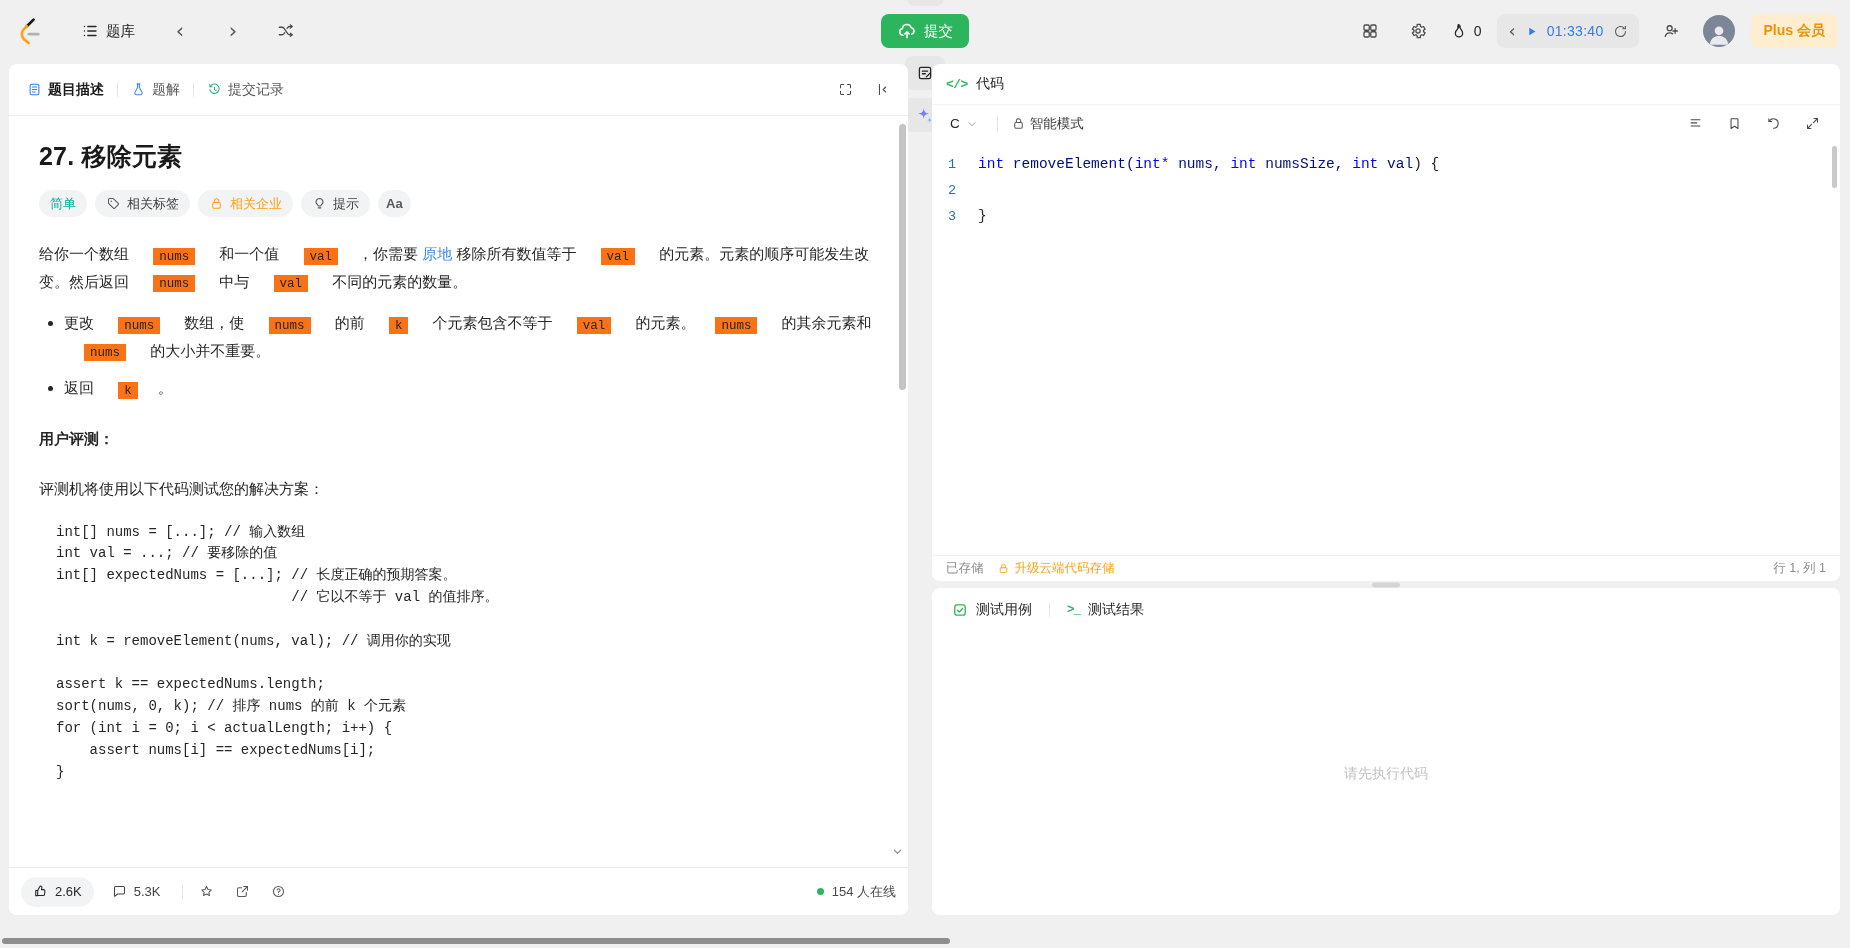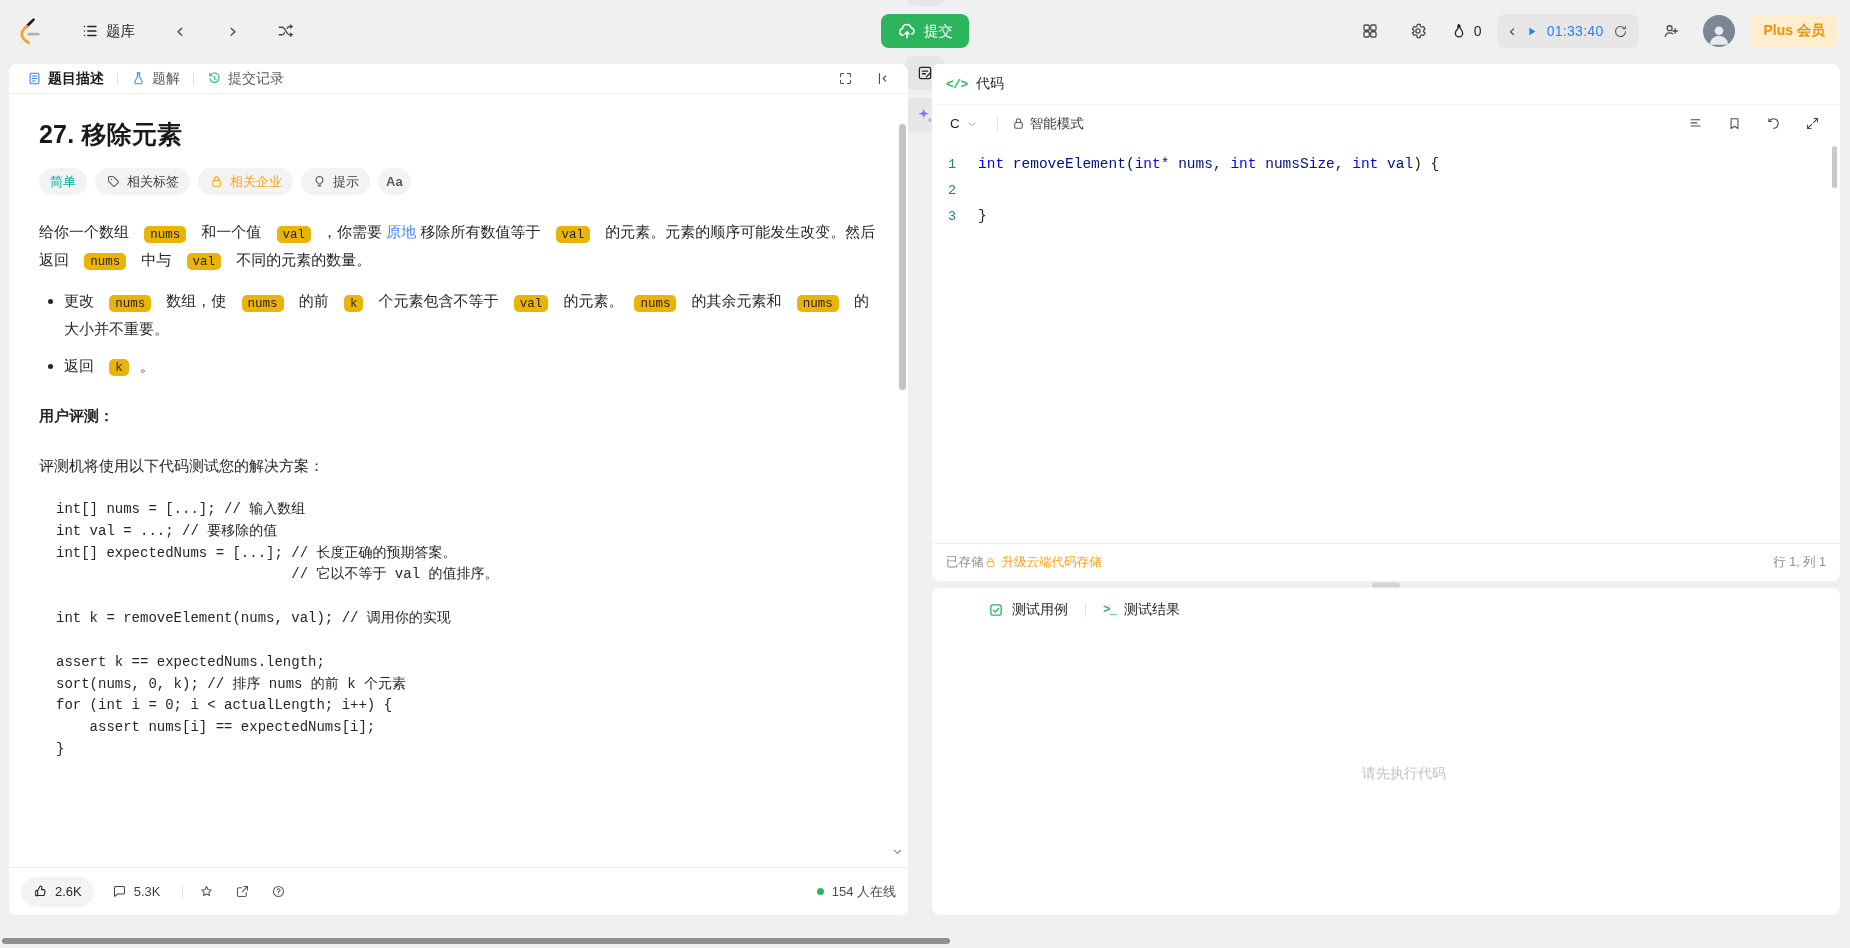--- a/index.html
+++ b/index.html
@@ -33,41 +33,41 @@
 
   
   .workspace{position:absolute;top:64px;left:9px;right:10px;bottom:33px;display:flex;}
   .panel{background:#fff;border-radius:8px;overflow:hidden;}
   .left-panel{width:899px;flex:none;position:relative;}
   .col-resizer{width:24px;flex:none;cursor:col-resize;}
   .right-col{flex:1;display:flex;flex-direction:column;min-width:0;}
   .editor-panel{height:517px;flex:none;display:flex;flex-direction:column;position:relative;}
   .row-resizer{height:7px;position:relative;cursor:row-resize;}
   .row-resizer .handle{position:absolute;left:50%;top:50%;transform:translate(-50%,-50%);width:28px;height:5px;border-radius:3px;background:#d4d4d4;}
-  .test-panel{flex:1;display:flex;flex-direction:column;padding-left:36px;}
+  .test-panel{flex:1;display:flex;flex-direction:column;}
 
   
-  .panel-tabs{height:30px;display:flex;align-items:center;padding:0 10px;gap:2px;border-bottom:1px solid #efefef;}
+  .panel-tabs{height:52px;display:flex;align-items:center;padding:0 10px;gap:2px;border-bottom:1px solid #efefef;}
   .ptab{display:flex;align-items:center;gap:6px;padding:5px 8px;font-size:14px;color:#595959;cursor:pointer;border-radius:6px;background:none;border:none;font-family:inherit;}
   .ptab.active{color:#1a1a1a;font-weight:600;}
   .vsep{width:1px;height:14px;background:#e3e3e3;margin:0 3px;flex:none;}
   .panel-head-actions{margin-left:auto;display:flex;gap:16px;color:#595959;align-items:center;padding-right:4px;}
   .panel-head-actions .tb-icon-btn{width:22px;height:22px;}
   .panel-body{padding:12px 30px 0;height:calc(100% - 90px);overflow:hidden;position:relative;}
   .q-title{font-size:25px;font-weight:700;color:#1a1a1a;margin-top:12px;letter-spacing:.2px;}
   .badge-row{display:flex;gap:8px;margin-top:17px;align-items:center;}
   .badge{height:27px;display:flex;align-items:center;gap:6px;padding:0 11px;border-radius:14px;background:#f2f3f4;font-size:13px;color:#3c3c3c;cursor:pointer;border:none;font-family:inherit;}
   .badge.easy{color:#00af9b;}
   .badge.companies{color:#ffa116;}
   .badge.round{padding:0 8px;color:#595959;font-weight:600;}
   .desc p{margin-top:23px;font-size:15px;line-height:1.8;color:#262626;}
   .desc ul{margin:14px 0 0 25px;}
   .desc li{font-size:15px;line-height:1.8;margin-top:10px;color:#262626;}
   .bold-line{font-weight:700;}
-  .seg-code{font-family:"Liberation Mono","DejaVu Sans Mono",monospace;font-size:12.5px;background:#eab308;border-radius:5px;padding:1.5px 6px;margin:0 11px;white-space:nowrap;color:#262626;}
+  .seg-code{font-family:"Liberation Mono","DejaVu Sans Mono",monospace;font-size:12.5px;background:#f97316;border-radius:0;padding:1.5px 6px;margin:0 20px;white-space:nowrap;color:#262626;}
   .seg-link{color:#3b82f6;font-weight:500;cursor:pointer;}
   .code-sample{margin-top:20px;padding-left:17px;font-family:"Liberation Mono","DejaVu Sans Mono",monospace;font-size:14px;line-height:1.56;color:#262626;white-space:pre;}
   .panel-footer{position:absolute;bottom:0;left:0;right:0;height:48px;border-top:1px solid #ebebeb;display:flex;align-items:center;padding:0 12px;gap:6px;background:#fff;}
   .stat-pill{display:flex;align-items:center;gap:7px;background:#f2f3f4;border:none;border-radius:15px;height:30px;padding:0 12px;font-size:13px;font-weight:500;color:#262626;cursor:pointer;font-family:inherit;}
   .stat-pill.plain{background:transparent;color:#424242;}
   .ghost-btn{background:none;border:none;width:30px;height:30px;display:flex;align-items:center;justify-content:center;color:#595959;cursor:pointer;}
   .online{margin-left:auto;display:flex;align-items:center;gap:8px;font-size:13px;color:#4a4a4a;}
   .online .dot{width:7px;height:7px;border-radius:50%;background:#2db55d;}
   .v-thumb{position:absolute;top:60px;right:2px;width:7px;height:266px;border-radius:4px;background:#c4c4c4;}
   .scroll-down-arrow{position:absolute;right:3px;bottom:56px;color:#8c8c8c;}
@@ -82,21 +82,21 @@
   .toolbar-actions{margin-left:auto;display:flex;gap:19px;color:#595959;align-items:center;padding-right:6px;}
   .toolbar-actions .tb-icon-btn{width:20px;height:20px;}
   .editor-body{flex:1;position:relative;padding-top:9px;}
   .code-row{display:flex;height:26px;align-items:center;}
   .gutter{width:46px;text-align:right;padding-right:22px;font-size:13.5px;color:#237893;flex:none;font-family:"Liberation Mono","DejaVu Sans Mono",monospace;}
   .code-text{font-size:14.5px;white-space:pre;font-family:"Liberation Mono","DejaVu Sans Mono",monospace;}
   .seg-kw{color:#0000ff;}
   .seg-id{color:#001080;}
   .seg-br{color:#262626;}
   .editor-scroll-thumb{position:absolute;top:4px;right:3px;width:5px;height:42px;background:#c9c9c9;border-radius:3px;}
-  .editor-foot{height:38px;border-top:1px solid #f0f0f0;display:flex;align-items:center;gap:0;padding:12px 14px;font-size:12.5px;color:#8c8c8c;flex:none;}
+  .editor-foot{height:26px;border-top:1px solid #f0f0f0;display:flex;align-items:center;gap:13px;padding:12px 14px;font-size:12.5px;color:#8c8c8c;flex:none;}
   .upgrade{display:flex;align-items:center;gap:5px;color:#ffa116;font-weight:500;cursor:pointer;}
   .cursor-pos{margin-left:auto;}
 
   
   .test-tabs{height:44px;display:flex;align-items:center;gap:8px;padding:0 14px;flex:none;}
   .ttab{display:flex;align-items:center;gap:8px;font-size:14px;color:#262626;font-weight:500;cursor:pointer;padding:5px 6px;background:none;border:none;font-family:inherit;}
   .terminal-glyph{font-family:"Liberation Mono","DejaVu Sans Mono",monospace;font-weight:700;font-size:12.5px;color:#2db55d;letter-spacing:-1px;}
   .test-body{flex:1;display:flex;align-items:center;justify-content:center;}
   .empty-hint{color:#c2c2c2;font-size:14px;}
 

